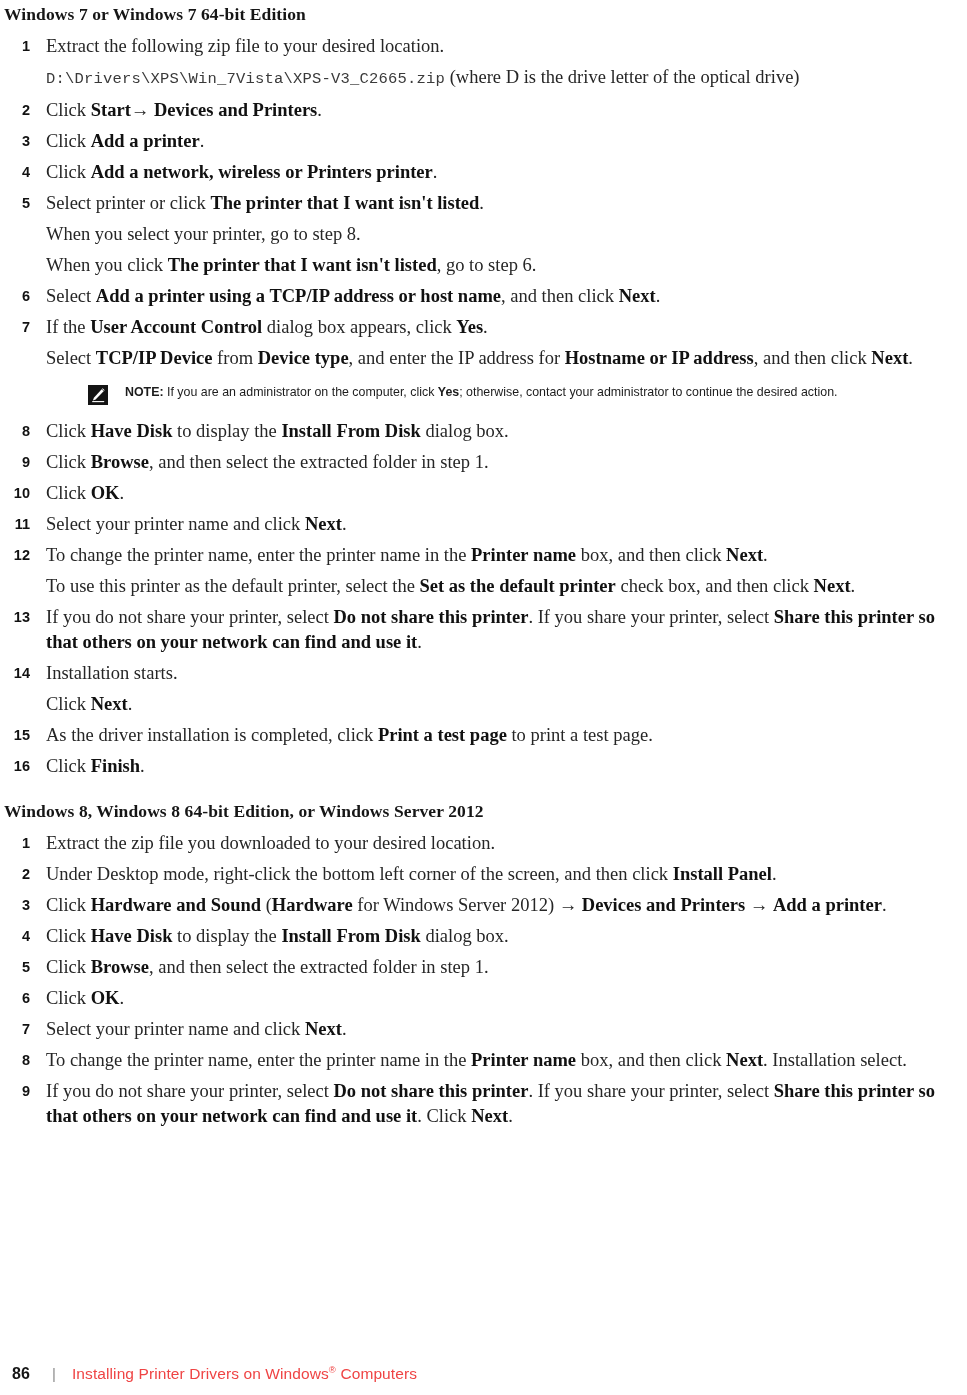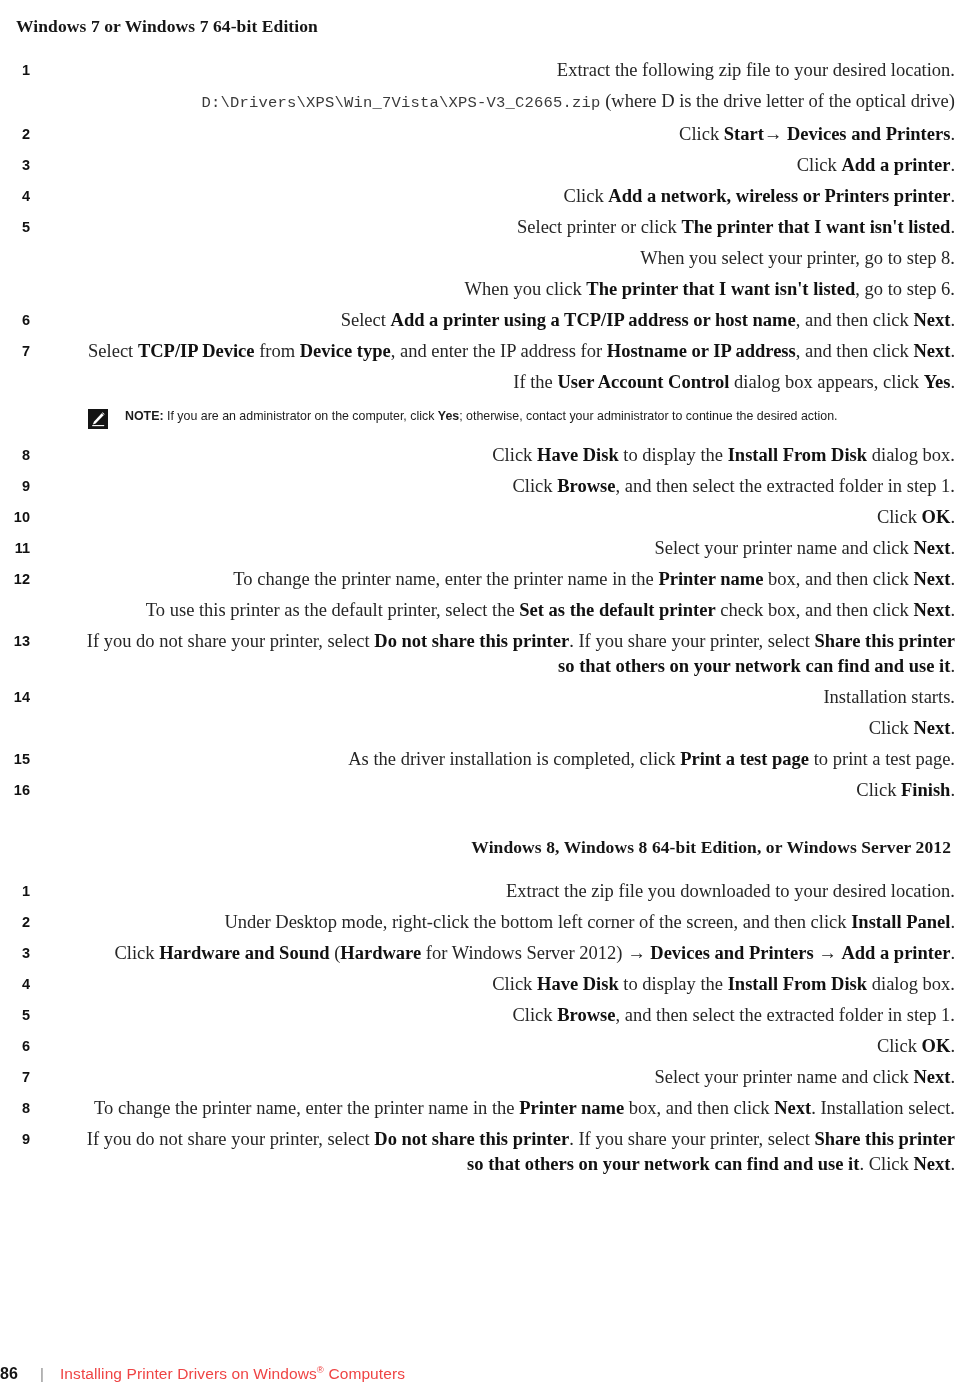--- a/index.html
+++ b/index.html
@@ -32,27 +32,26 @@
     width: 967px;
   }
 
   
   .section-heading {
     font-family: "Liberation Serif", "DejaVu Serif", serif;
     font-weight: bold;
     font-size: 17.5px;
     line-height: 21px;
     color: #161616;
-    margin: 16px;
+    margin: 4px;
     padding: 0 0 5px 0;
     letter-spacing: 0.1px;
   }
   .section-heading.second {
     padding-top: 12px;
-    text-align: right;
   }
 
   
   ol.steps {
     list-style: none;
     margin: 0;
     padding: 0;
   }
   li.step {
     position: relative;
@@ -71,25 +70,23 @@
     font-size: 14.5px;
     line-height: 25px;
     color: #111111;
   }
   .para {
     font-size: 18.5px;
     line-height: 25px;
     margin: 0;
     padding: 0 12px 6px 0;
     color: #262626;
-    text-align: right;
   }
   .para:last-child {
     padding-bottom: 0;
-    margin-left: 32px;
   }
   .para b, .bold {
     font-weight: bold;
     color: #111111;
   }
   .code {
     font-family: "Liberation Mono", "DejaVu Sans Mono", monospace;
     font-size: 15.5px;
     color: #3a3a3a;
     letter-spacing: 0.2px;
@@ -135,20 +132,21 @@
 
   
   .footer {
     position: absolute;
     left: 0;
     bottom: 12px;
     width: 768px;
     display: flex;
     align-items: baseline;
     font-family: "Liberation Sans", "DejaVu Sans", sans-serif;
+    padding-left: 12px;
   }
   .footer .page-num {
     font-weight: bold;
     font-size: 16px;
     color: #151515;
     min-width: 26px;
   }
   .footer .sep {
     color: #8c8c8c;
     font-size: 15px;
@@ -194,22 +192,22 @@
           <p class="para"><span>Select printer or click </span><b>The printer that I want isn't listed</b><span>.</span></p>
           <p class="para"><span>When you select your printer, go to step 8.</span></p>
           <p class="para"><span>When you click </span><b>The printer that I want isn't listed</b><span>, go to step 6.</span></p>
         </li>
         <li class="step">
           <span class="num">6</span>
           <p class="para"><span>Select </span><b>Add a printer using a TCP/IP address or host name</b><span>, and then click </span><b>Next</b><span>.</span></p>
         </li>
         <li class="step">
           <span class="num">7</span>
+          <p class="para"><span>If the </span><b>User Account Control</b><span> dialog box appears, click </span><b>Yes</b><span>.</span></p>
           <p class="para"><span>Select </span><b>TCP/IP Device</b><span> from </span><b>Device type</b><span>, and enter the IP address for </span><b>Hostname or IP address</b><span>, and then click </span><b>Next</b><span>.</span></p>
-          <p class="para"><span>If the </span><b>User Account Control</b><span> dialog box appears, click </span><b>Yes</b><span>.</span></p>
           <div class="note">
             <span class="note-icon">
               <svg width="20" height="20" viewBox="0 0 20 20" aria-hidden="true">
                 <rect x="0" y="0" width="20" height="20" fill="#141414"></rect>
                 <path d="M14.6 3.3 L16.6 5.2 L7.6 14.4 L4.9 15.6 L5.9 12.8 Z" fill="#ffffff"></path>
                 <path d="M4.2 16.6 L16.2 16.6" stroke="#ffffff" stroke-width="1.1" fill="none"></path>
                 <path d="M13.9 4.1 L15.8 6.0" stroke="#141414" stroke-width="0.8" fill="none"></path>
               </svg>
             </span>
             <div class="note-text"><span class="note-label">NOTE:</span><span> If you are an administrator on the computer, click </span><b>Yes</b><span>; otherwise, contact your administrator to continue the desired action.</span></div>

